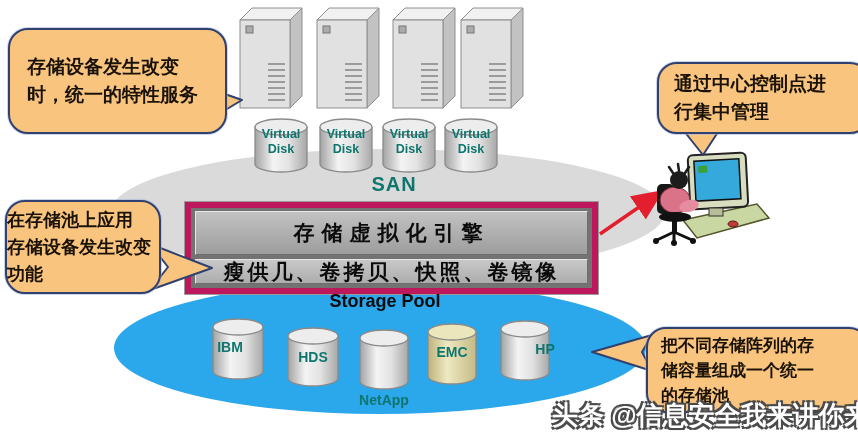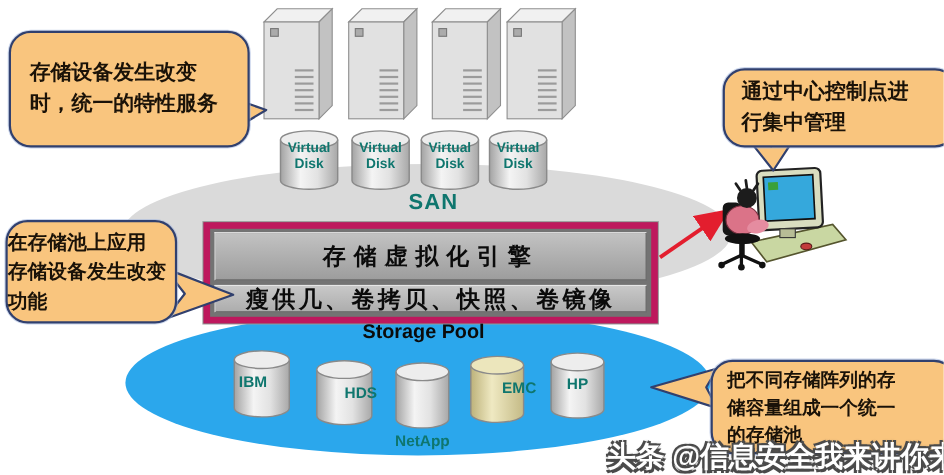--- a/index.html
+++ b/index.html
@@ -255,19 +255,19 @@
 
   <div class="lbl vdisk-lbl" style="left:253px;">Virtual Disk</div>
   <div class="lbl vdisk-lbl" style="left:318px;">Virtual Disk</div>
   <div class="lbl vdisk-lbl" style="left:381px;">Virtual Disk</div>
   <div class="lbl vdisk-lbl" style="left:443px;">Virtual Disk</div>
 
   <div class="lbl san-lbl">SAN</div>
   <div class="lbl pool-lbl">Storage Pool</div>
 
   <div class="lbl vendor-lbl" style="left:212px;top:339px;width:36px;">IBM</div>
-  <div class="lbl vendor-lbl" style="left:288px;top:349px;width:50px;margin-left:15px;">HDS</div>
+  <div class="lbl vendor-lbl" style="left:288px;top:349px;width:50px;">HDS</div>
   <div class="lbl vendor-lbl" style="left:355px;top:351px;width:58px;margin-top:41px;">NetApp</div>
-  <div class="lbl vendor-lbl" style="left:427px;top:344px;width:50px;margin-left:20px;">EMC</div>
-  <div class="lbl vendor-lbl" style="left:500px;top:341px;width:50px;">HP</div>
+  <div class="lbl vendor-lbl" style="left:427px;top:344px;width:50px;">EMC</div>
+  <div class="lbl vendor-lbl" style="left:500px;top:341px;width:50px;padding-left:20px;">HP</div>
 
   <div class="watermark">头条 @信息安全我来讲你来听</div>
 </div>
 
 </body></html>

